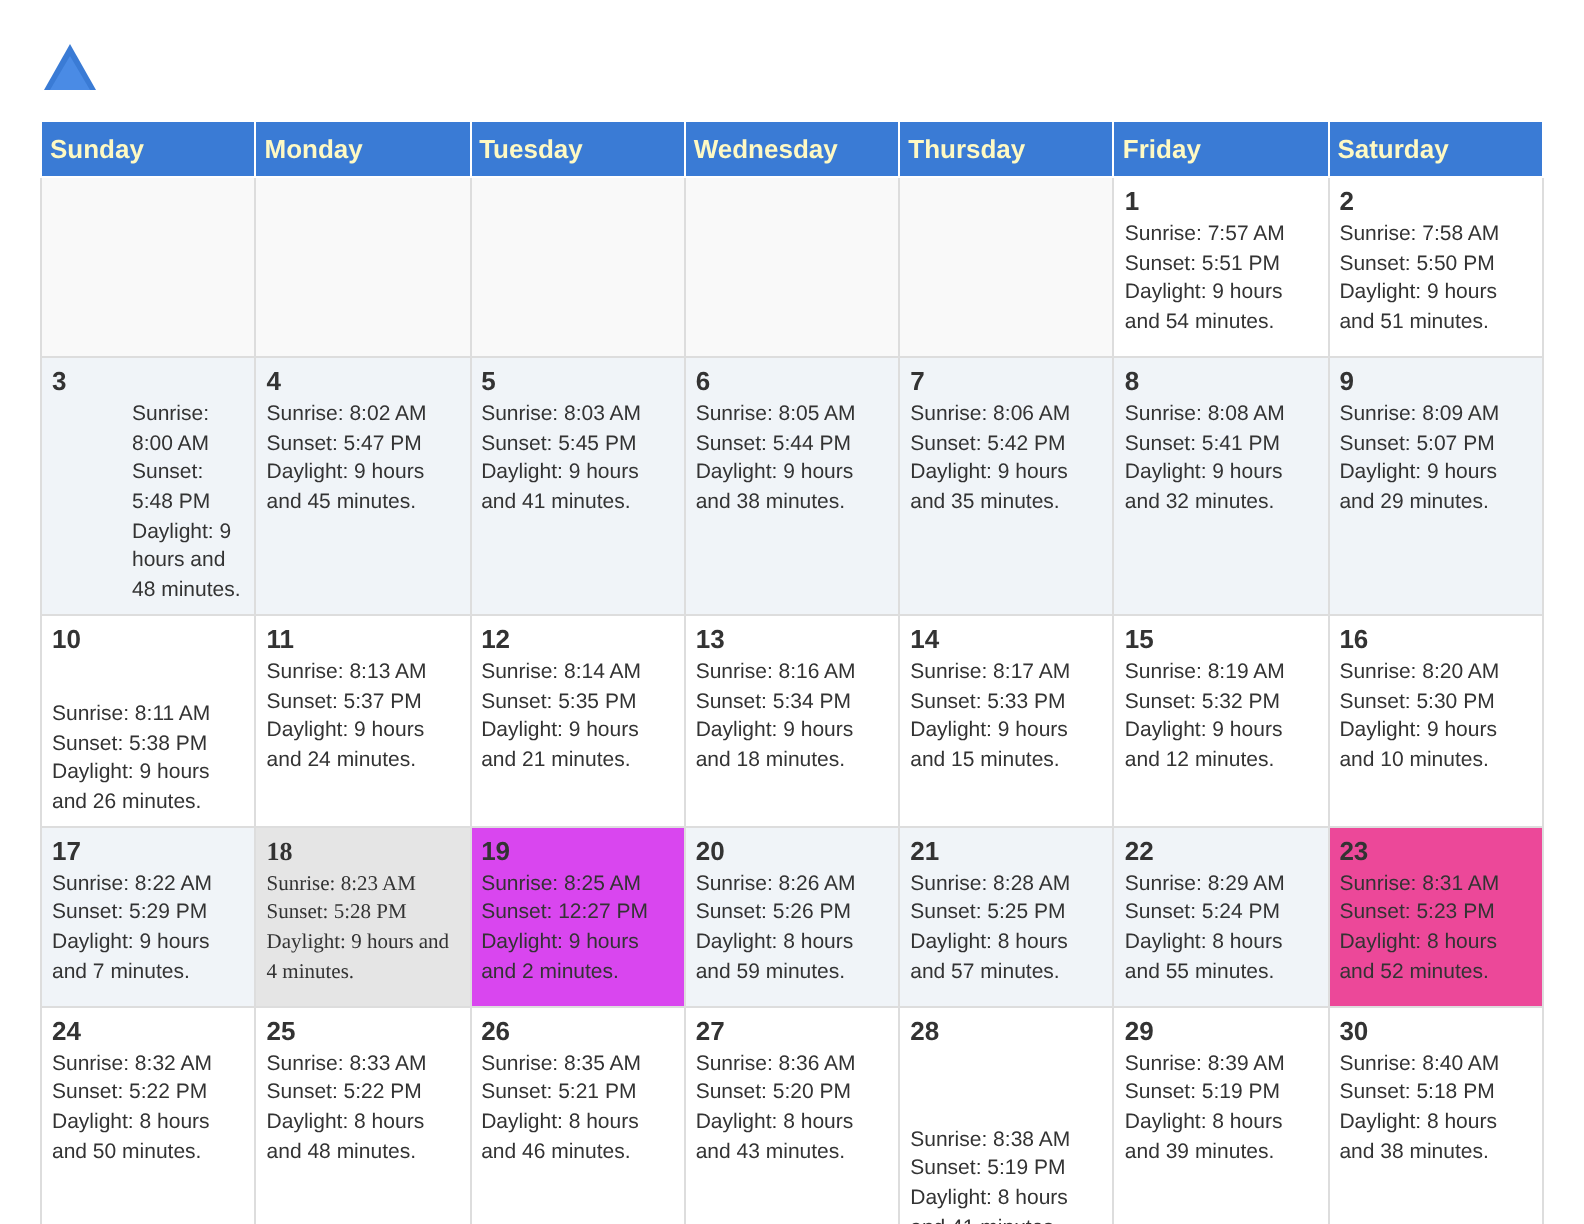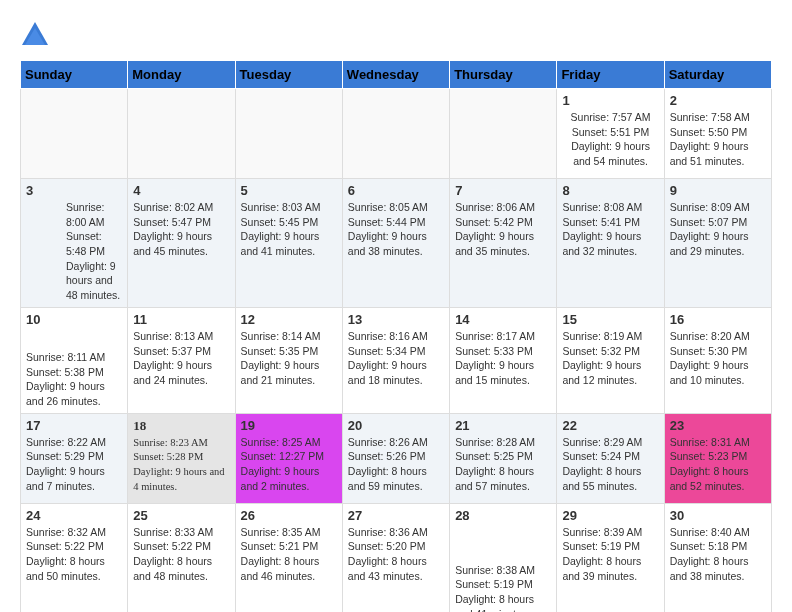--- a/index.html
+++ b/index.html
@@ -52,21 +52,21 @@
       font-size: 16px;
       color: #555;
     }
     .calendar {
       width: 100%;
       border-collapse: collapse;
       table-layout: fixed;
     }
     .calendar th {
       background-color: #3a7bd5;
-      color: #000000;
+      color: #fef9c3;
       padding: 6px 4px;
       font-size: 13px;
       font-weight: bold;
       text-align: left;
       border: 1px solid #fff;
     }
     .calendar td {
       border: 1px solid #ddd;
       vertical-align: top;
       padding: 4px 5px;
@@ -127,21 +127,21 @@
   </thead>
   <tbody id="calendar-body">
   <tr>
         <td class="empty"></td>
         <td class="empty"></td>
         <td class="empty"></td>
         <td class="empty"></td>
         <td class="empty"></td>
         <td>
           <span class="day-number">1</span>
-          <div class="day-info" style="white-space: pre-line; text-align: center;">Sunrise: 7:57 AM
+          <div class="day-info" style="white-space: pre-line;">Sunrise: 7:57 AM
 Sunset: 5:51 PM
 Daylight: 9 hours and 54 minutes.</div>
         </td>
         <td>
           <span class="day-number">2</span>
           <div class="day-info" style="white-space: pre-line;">Sunrise: 7:58 AM
 Sunset: 5:50 PM
 Daylight: 9 hours and 51 minutes.</div>
         </td>
       </tr>

